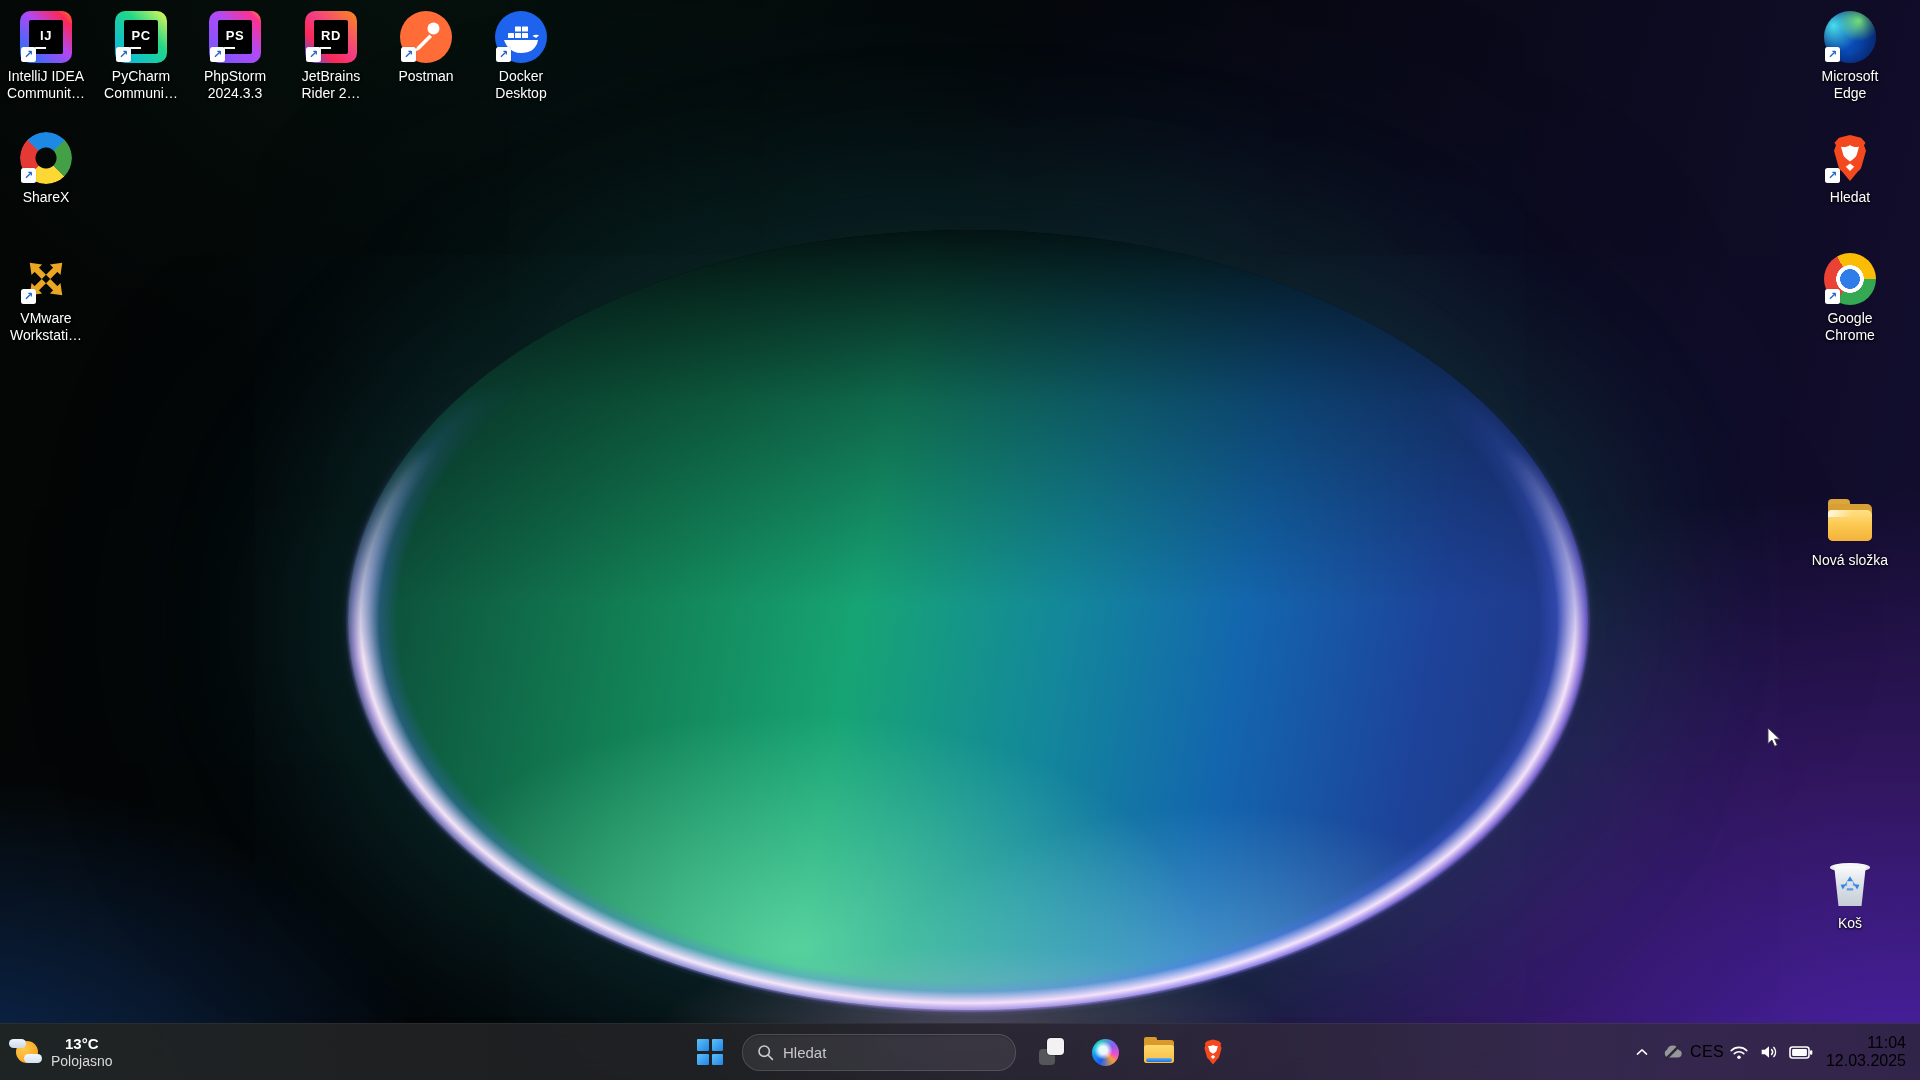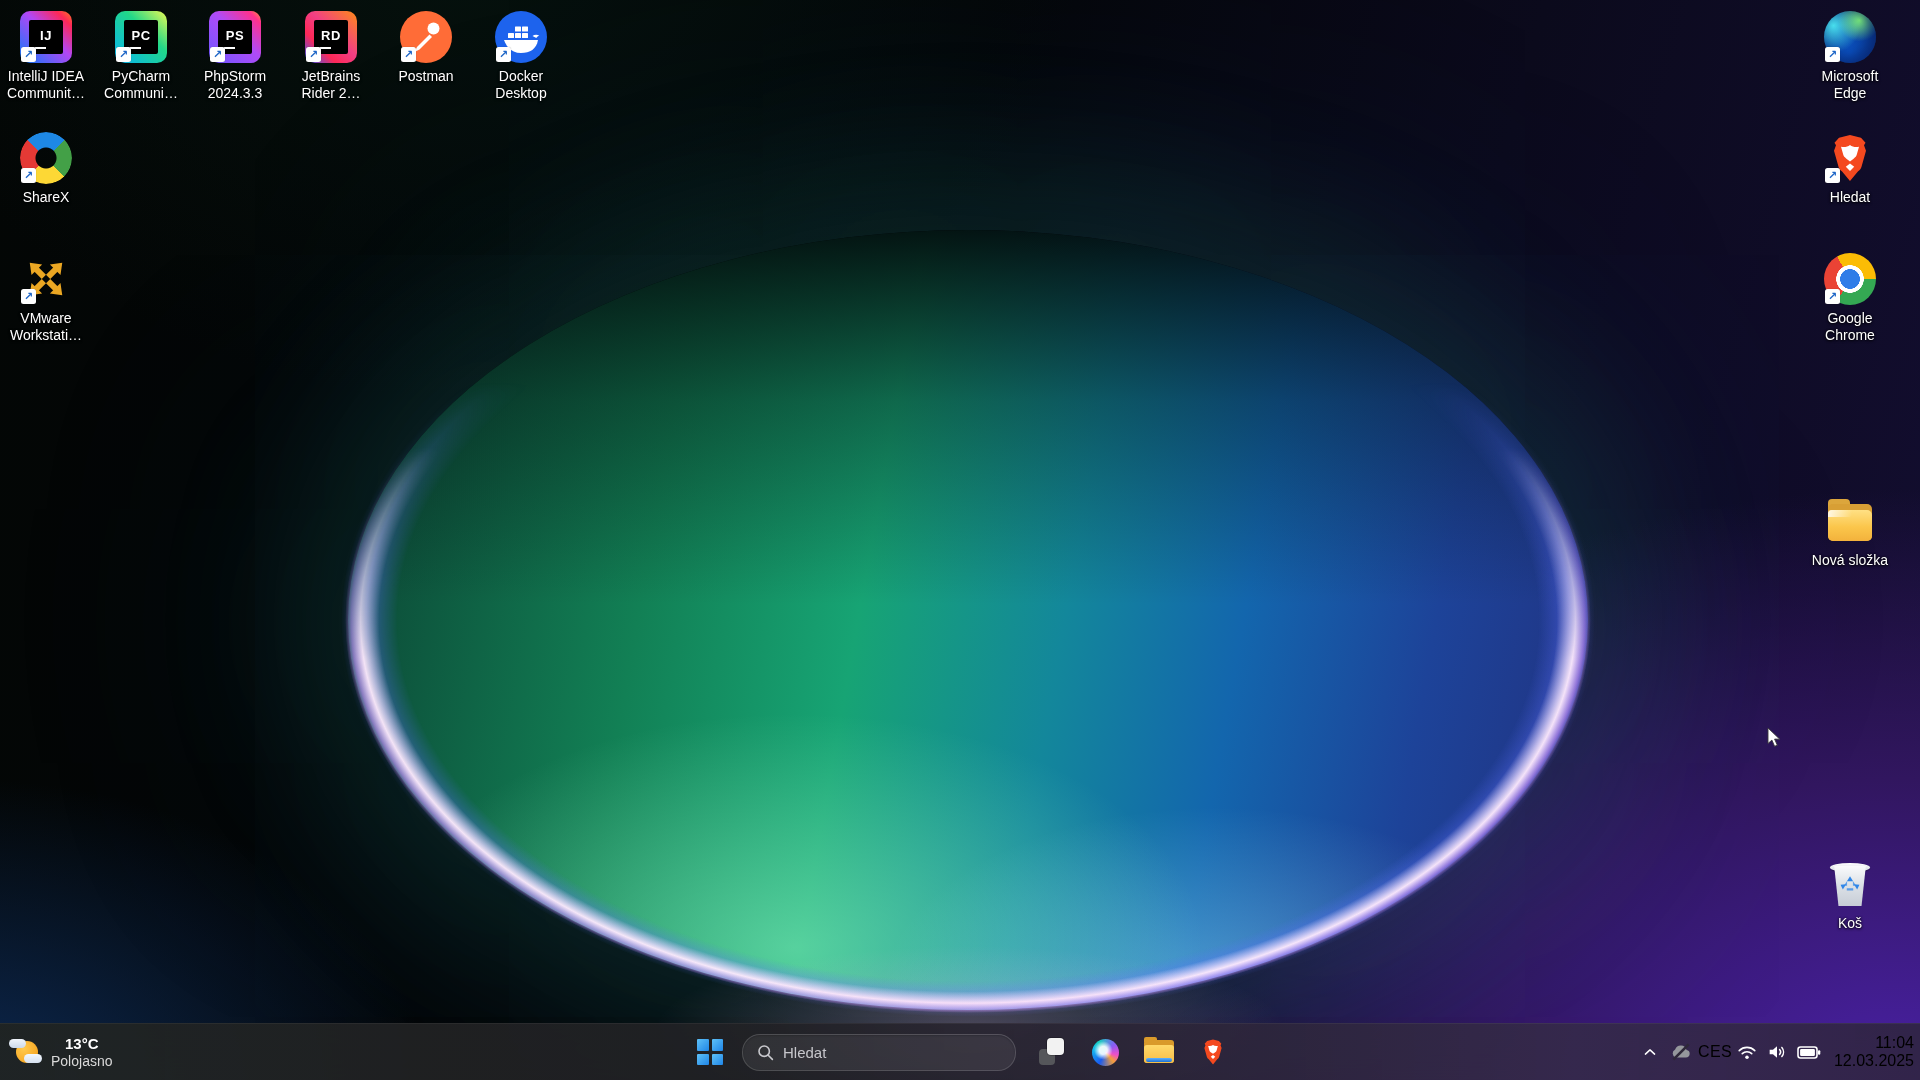--- a/index.html
+++ b/index.html
@@ -116,21 +116,21 @@
   .cop{width:27px;height:27px;border-radius:50%;
       background:
         radial-gradient(circle at 42% 42%, rgba(255,255,255,0.9) 0 18%, rgba(255,255,255,0) 42%),
         conic-gradient(from 210deg,#1a5cf0,#14b8f0 20%,#16d0c0 33%,#8a5cf6 55%,#ef4fc8 70%,#f59e3a 80%,#1a5cf0 100%);}
   .exf{width:30px;height:25px;position:relative;}
   .exf .b{position:absolute;left:0;right:0;top:0;bottom:2px;background:#d99a2b;border-radius:3px;}
   .exf .b::before{content:"";position:absolute;left:0;top:-3px;width:13px;height:5px;background:#d99a2b;border-radius:2px 2px 0 0;}
   .exf .f{position:absolute;left:0;right:0;top:5px;bottom:2px;background:linear-gradient(#ffd96b,#f7bd45);border-radius:3px;}
   .exf .a{position:absolute;left:2px;right:2px;bottom:3px;height:4px;background:linear-gradient(#5db2ff,#1f6fd0);border-radius:2px;}
   
-  .tb-right{position:absolute;right:0;top:0;height:56px;display:flex;align-items:center;padding-right:6px;}
+  .tb-right{position:absolute;right:0;top:0;height:56px;display:flex;align-items:center;padding-right:14px;}
   .trbtn{height:40px;display:flex;align-items:center;justify-content:center;border-radius:6px;}
   .chev{width:28px;margin-right:8px;}
   .cloud{width:34px;margin-right:12px;position:relative;}
   .lang{width:34px;margin-right:10px;color:#fff;font-size:14.5px;letter-spacing:.3px;}
   .sysico{width:30px;}
   .batt{width:34px;}
   .clock{margin-left:8px;width:88px;text-align:right;color:#fff;font-size:14px;line-height:18px;}
 
   .cursor{position:absolute;left:1767px;top:727px;pointer-events:none;}
 </style>

